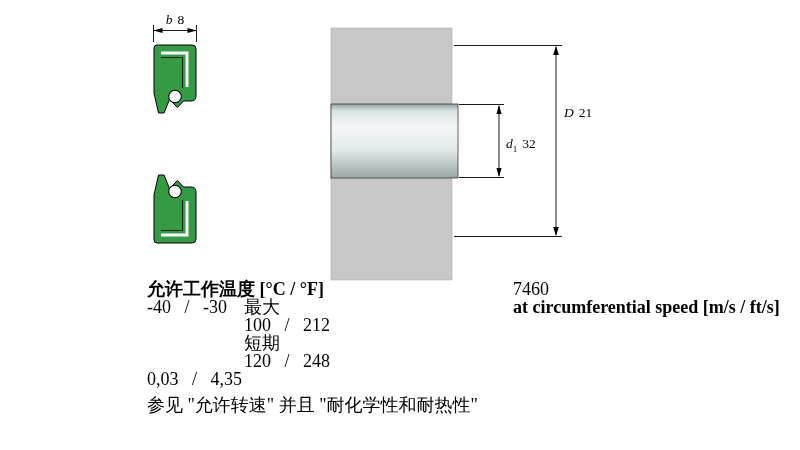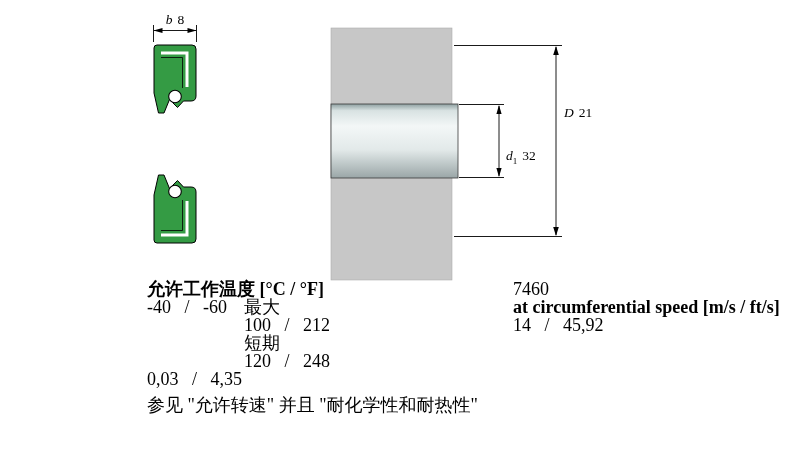--- a/index.html
+++ b/index.html
@@ -79,38 +79,37 @@
     <g>
       <use href="#sealHalfShape"></use>
       <use href="#sealHalfShape" transform="matrix(1,0,0,-1,0,288)"></use>
     </g>
   </svg>
 
   <span class="dim-label" style="left:157px; top:12px; width:36px; text-align:center;"><span class="sym">b</span><span class="val">8</span></span>
 
   <span class="dim-label" style="left:564px; top:105px;"><span class="sym">D</span><span class="val">21</span></span>
 
-  <span class="dim-label" style="left:506px; top:148px;"><span class="sym">d</span><sub>1</sub><span class="val">32</span></span>
+  <span class="dim-label" style="left:506px; top:136px;"><span class="sym">d</span><sub>1</sub><span class="val">32</span></span>
 
   <div class="block" style="left:147px; top:280px; width:340px;">
     <div class="bold">允许工作温度 [°C / °F]</div>
     <div class="temp-grid">
       <div class="temp-col1">
-        <div class="pre">-40   /   -60</div>
+        <div class="pre">-40   /   -30</div>
       </div>
       <div>
         <div>最大</div>
         <div class="pre">100   /   212</div>
         <div>短期</div>
         <div class="pre">120   /   248</div>
       </div>
     </div>
     <div class="pre">0,03   /   4,35</div>
     <div class="note-line">参见 "允许转速" 并且 "耐化学性和耐热性"</div>
   </div>
 
   <div class="block" style="left:513px; top:280px; width:270px;">
     <div>7460</div>
     <div class="bold">at circumferential speed [m/s / ft/s]</div>
-    <div class="pre">14   /   45,92</div>
   </div>
 
 </div>
 
 </body></html>

